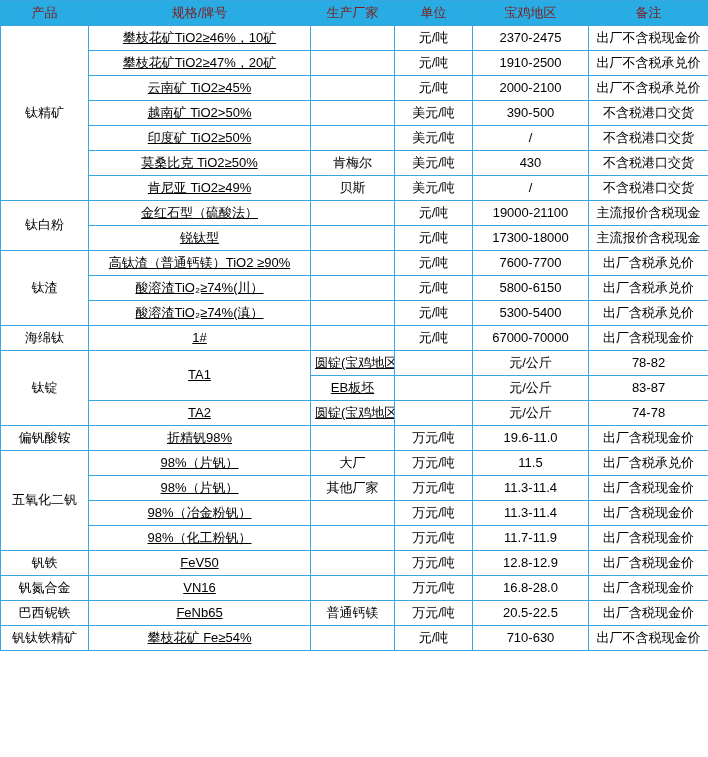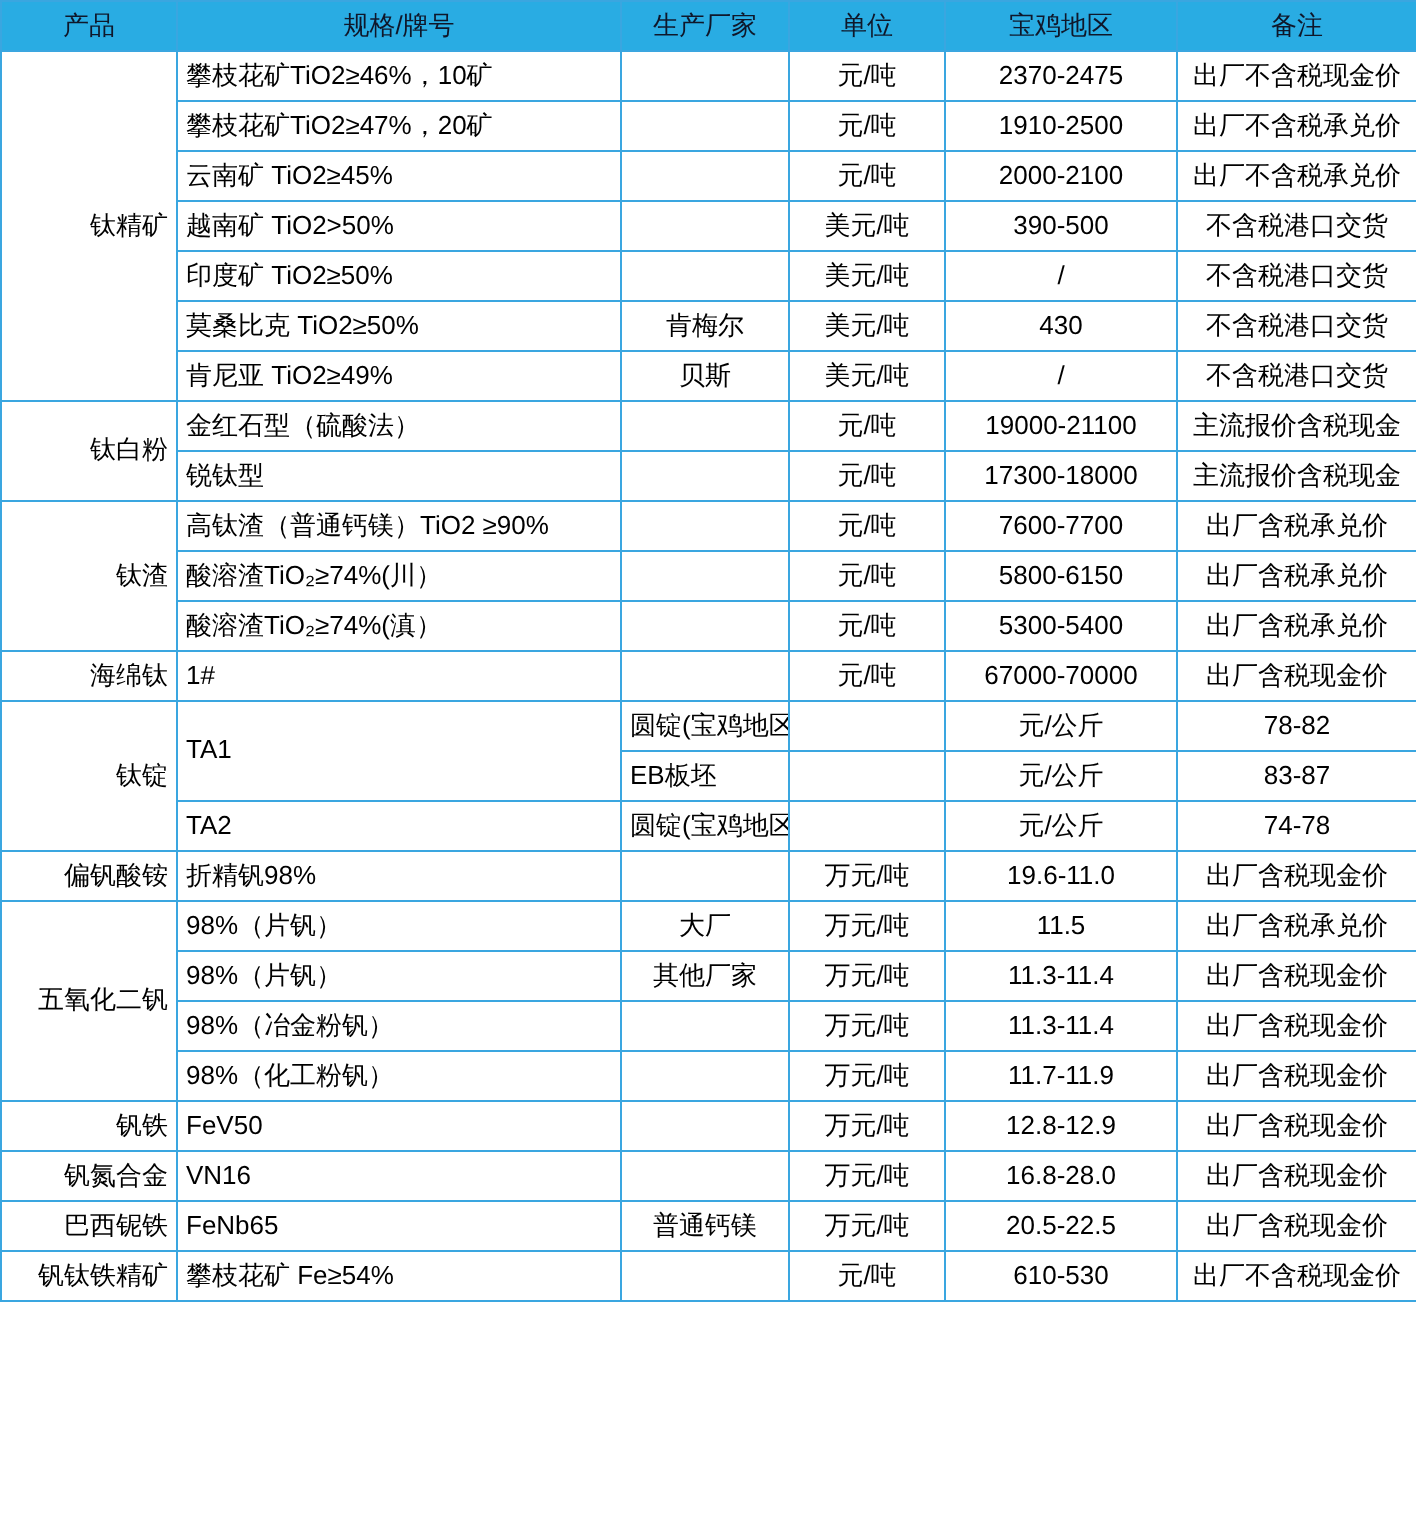--- a/index.html
+++ b/index.html
@@ -31,30 +31,30 @@
     font-weight: normal;
     font-size: 13px;
     line-height: 1.15;
     vertical-align: middle;
     box-sizing: border-box;
     overflow: hidden;
     white-space: nowrap;
   }
   thead th {
     background: #29ace3;
-    color: #0f172a;
+    color: #7f1d1d;
     text-align: center;
     font-weight: bold;
     font-size: 14px;
     height: 27px;
   }
   td.c { text-align: center; }
-  td.l { text-align: left; }
+  td.l { text-align: center; text-decoration: underline; }
   td.cat {
-    text-align: right;
+    text-align: center;
     font-weight: normal;
   }
   
   col.col-cat   { width: 88px; }
   col.col-spec  { width: 222px; }
   col.col-maker { width: 84px; }
   col.col-unit  { width: 78px; }
   col.col-price { width: 116px; }
   col.col-note  { width: 120px; }
 </style>
@@ -260,18 +260,18 @@
           <td class="c">普通钙镁</td>
           <td class="c">万元/吨</td>
           <td class="c">20.5-22.5</td>
           <td class="c">出厂含税现金价</td>
         </tr>
         <tr>
           <td class="cat" rowspan="1">钒钛铁精矿</td>
           <td class="l" colspan="1">攀枝花矿 Fe≥54%</td>
           <td class="c"></td>
           <td class="c">元/吨</td>
-          <td class="c">610-530</td>
+          <td class="c">710-630</td>
           <td class="c">出厂不含税现金价</td>
         </tr>
       </tbody>
   </table>
 </div>
 
 </body></html>

